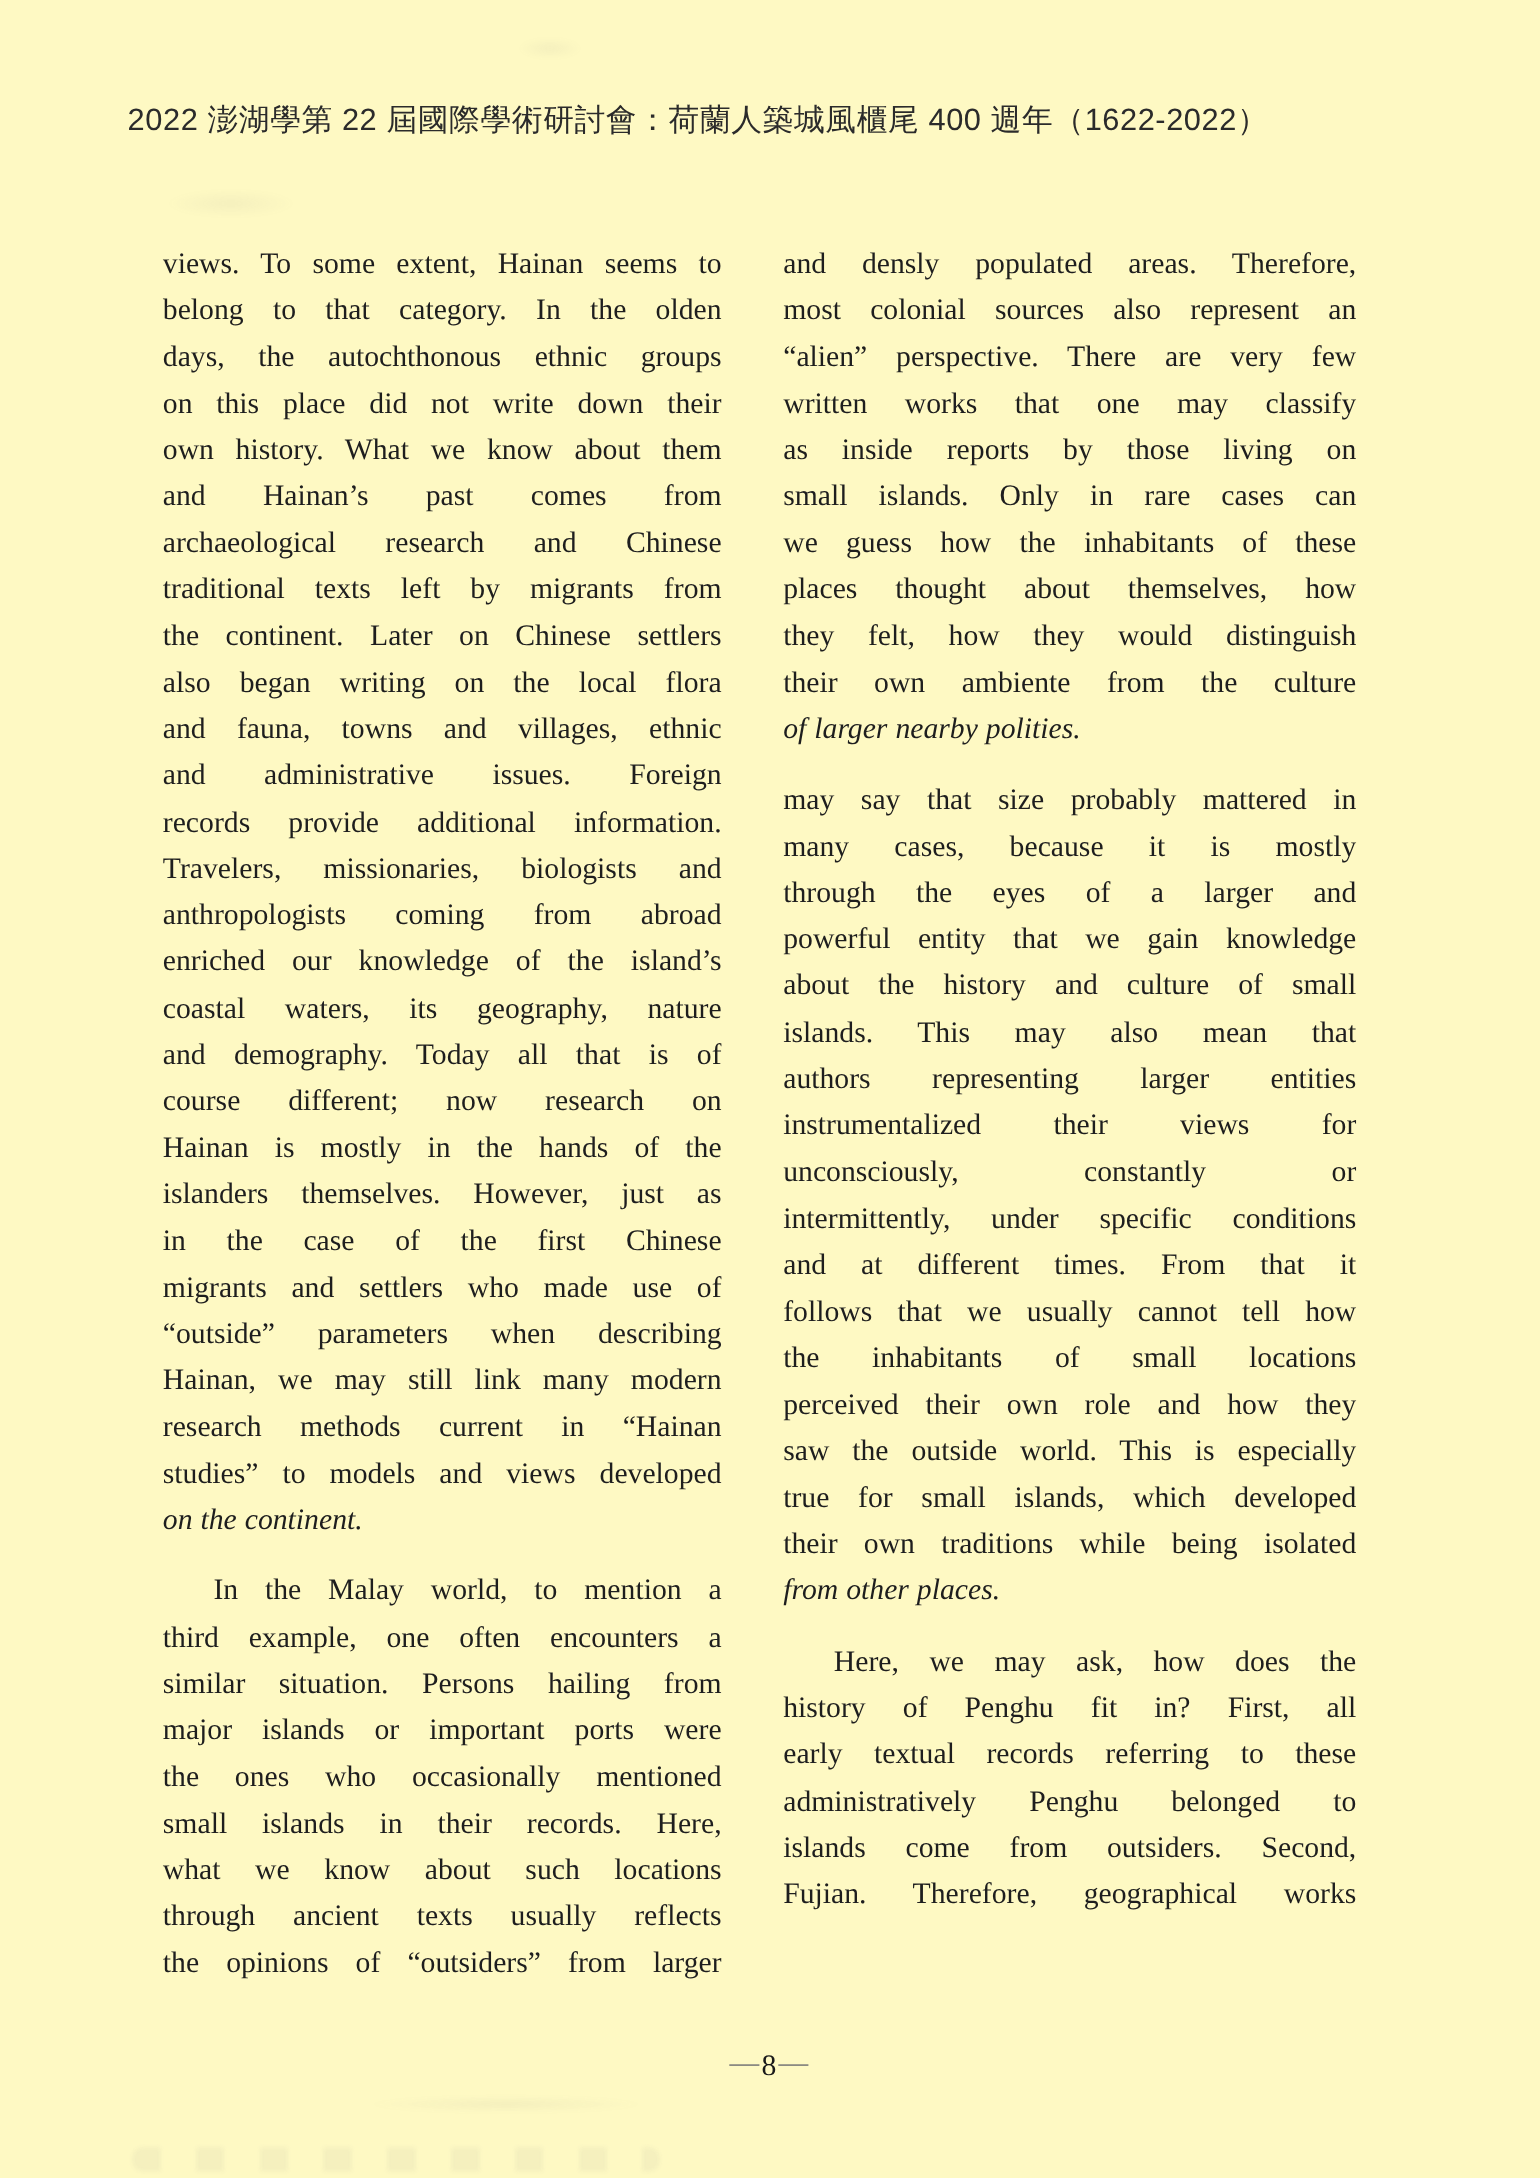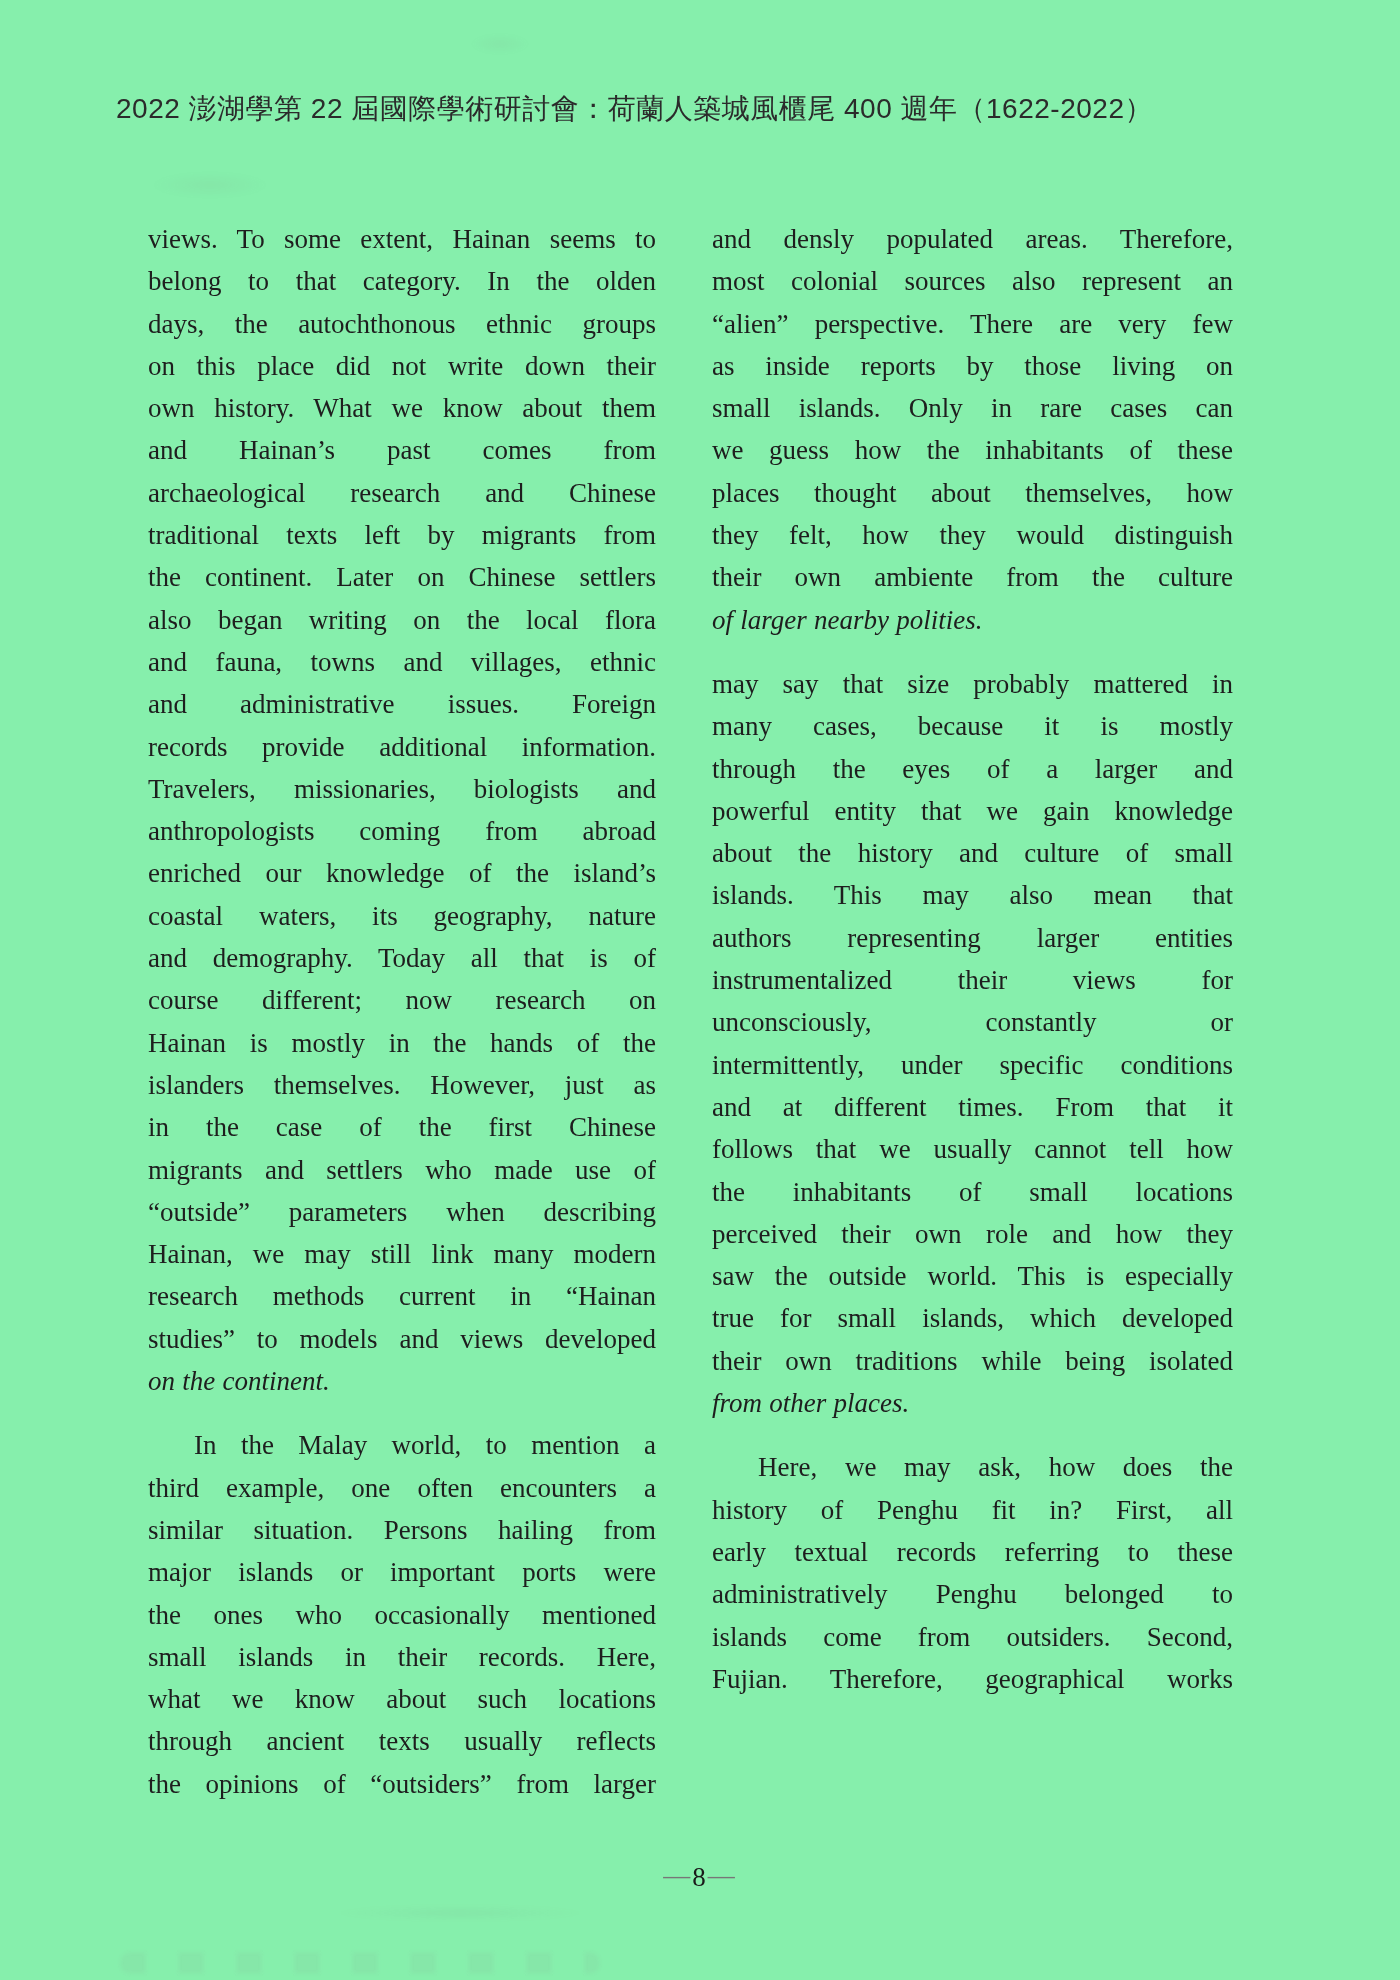--- a/index.html
+++ b/index.html
@@ -1,20 +1,20 @@
 <!DOCTYPE html>
 <html><head>
 <meta charset="utf-8">
 <style>
   html, body { margin: 0; padding: 0; background: #e9e9e9; }
   .page {
     position: relative;
     width: 1400px;
     height: 1980px;
-    background: #86efac;
+    background: #fef9c3;
     overflow: hidden;
     font-family: "Liberation Serif", "DejaVu Serif", serif;
     color: #202020;
   }
   .running-header {
     position: absolute;
     left: 116px;
     top: 90px;
     font-family: "Liberation Sans", "DejaVu Sans", sans-serif;
     font-size: 28px;
@@ -117,20 +117,21 @@
         <div class="line">through ancient texts usually reflects</div>
         <div class="line">the opinions of “outsiders” from larger</div>
       </div>
     </div>
 
   <div class="column right">
       <div class="para">
         <div class="line">and densly populated areas. Therefore,</div>
         <div class="line">most colonial sources also represent an</div>
         <div class="line">“alien” perspective. There are very few</div>
+        <div class="line">written works that one may classify</div>
         <div class="line">as inside reports by those living on</div>
         <div class="line">small islands. Only in rare cases can</div>
         <div class="line">we guess how the inhabitants of these</div>
         <div class="line">places thought about themselves, how</div>
         <div class="line">they felt, how they would distinguish</div>
         <div class="line">their own ambiente from the culture</div>
         <div class="line final">of larger nearby polities.</div>
       </div>
       <div class="para">
         <div class="line">may say that size probably mattered in</div>

